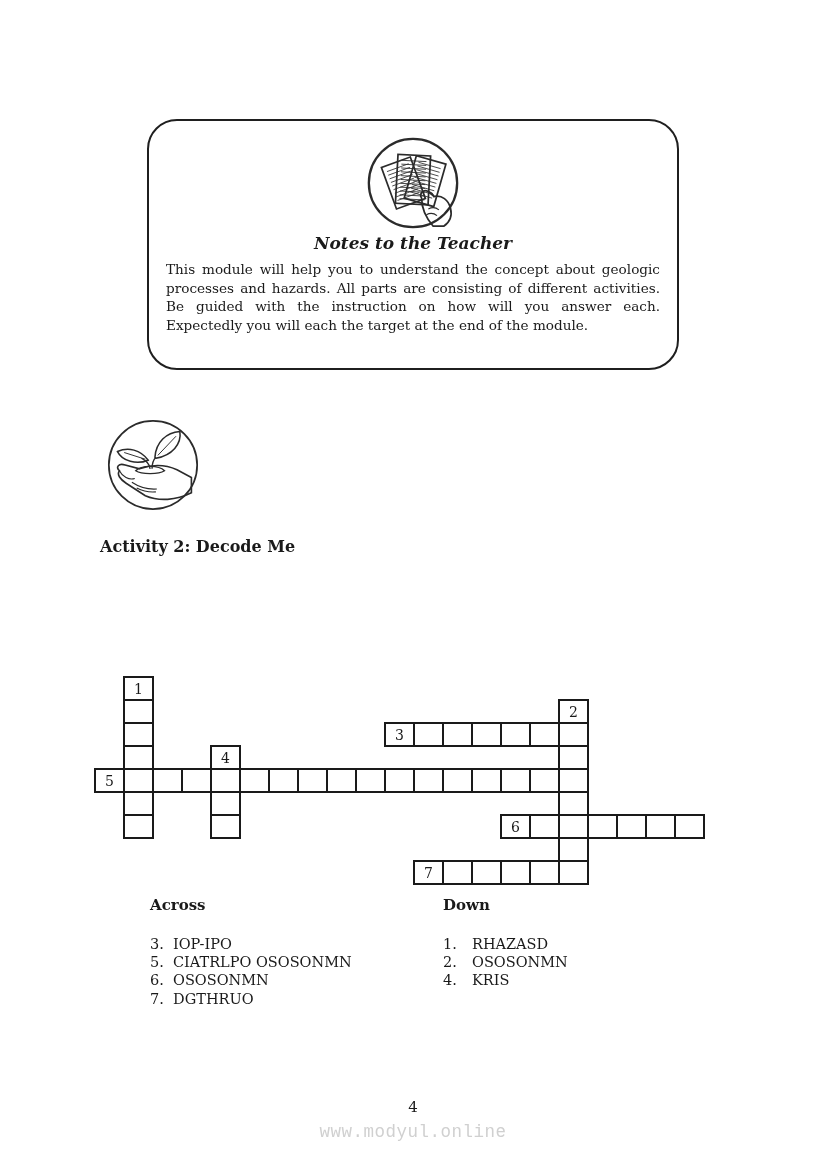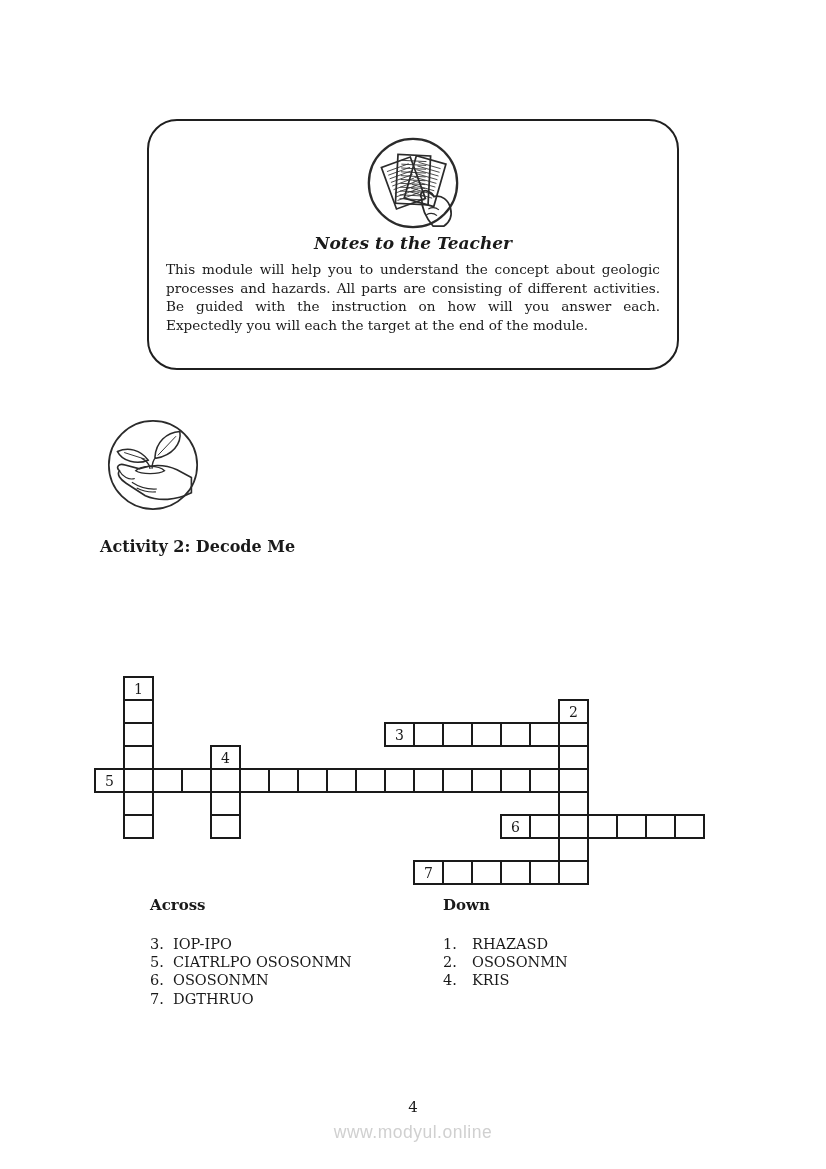--- a/index.html
+++ b/index.html
@@ -60,21 +60,21 @@
   .clue-num{flex:0 0 auto;}
   .clues-across .clue-num{width:23px;}
   .clues-down .clue-num{width:29px;}
   
   .page-number{
     position:absolute;left:0;right:0;top:1098px;
     text-align:center;font-size:15px;
   }
   .watermark{
     position:absolute;left:0;right:0;top:1122px;text-align:center;
-    font-family:Liberation Sans, sans-serif;
+    font-family:Liberation Mono, monospace;
     font-size:17.5px;letter-spacing:0.5px;color:#d0d0d0;
   }
   svg .ln{stroke:#2b2b2b;fill:none;}
 </style>
 </head>
 <body>
 
 <div id="page">
 
   <div class="notes-box">

